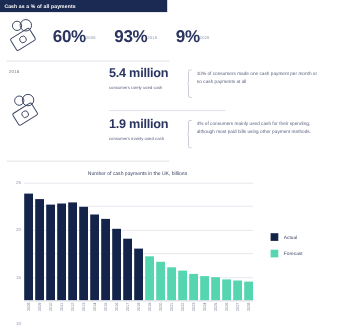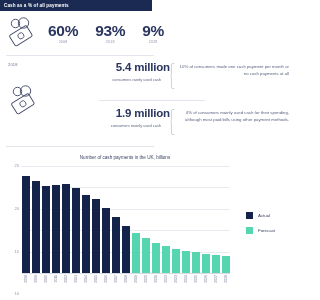--- a/index.html
+++ b/index.html
@@ -32,21 +32,21 @@
     position: absolute; left: 0; top: 11px;
     width: 292px; height: 44px;
     display: flex; align-items: center;
   }
   .kpi-icon-wrap {
     width: 46px; height: 42px;
     display: flex; align-items: center; justify-content: center;
     flex: none;
   }
   .kpi-list { display: flex; align-items: flex-start; gap: 17px; padding-left: 2px; }
-  .kpi-item { display: flex; flex-direction: column; align-items: center; }
+  .kpi-item { display: flex; flex-direction: row; align-items: center; }
   .kpi-value {
     font-size: 15.5px; font-weight: bold; color: #2a3560;
     line-height: 17px; letter-spacing: -0.3px;
   }
   .kpi-year {
     font-size: 3.6px; color: #8c92ad; margin-top: 1px; letter-spacing: .2px;
   }
 
   .divider {
     position: absolute; background: #e3e5ec; height: 1px;
@@ -61,21 +61,21 @@
   .year-tag {
     position: absolute; left: 8px; top: 5px;
     font-size: 4px; color: #6d7490; letter-spacing: .2px;
   }
   .mid-icon-wrap {
     position: absolute; left: 4px; top: 24px;
     width: 42px; height: 40px;
     display: flex; align-items: center; justify-content: center;
   }
 
-  .mid-row { position: absolute; left: 99px; width: 190px; display: flex; text-align: right; }
+  .mid-row { position: absolute; left: 99px; width: 190px; display: flex; }
   .mid-row-a { top: 4px; }
   .mid-row-b { top: 50px; }
 
   .mid-left { width: 72px; }
   .big-num {
     font-size: 11.5px; font-weight: bold; color: #2a3560;
     line-height: 13px; letter-spacing: -0.2px; white-space: nowrap;
   }
   .big-sub {
     font-size: 3.9px; color: #5b6280; line-height: 5.4px;

